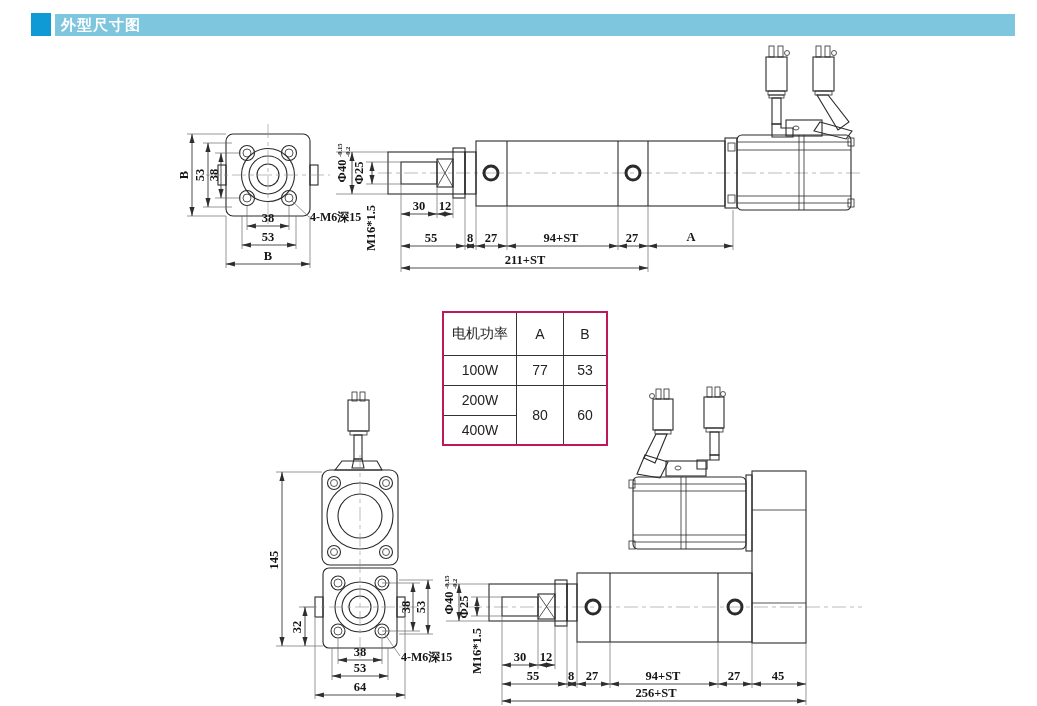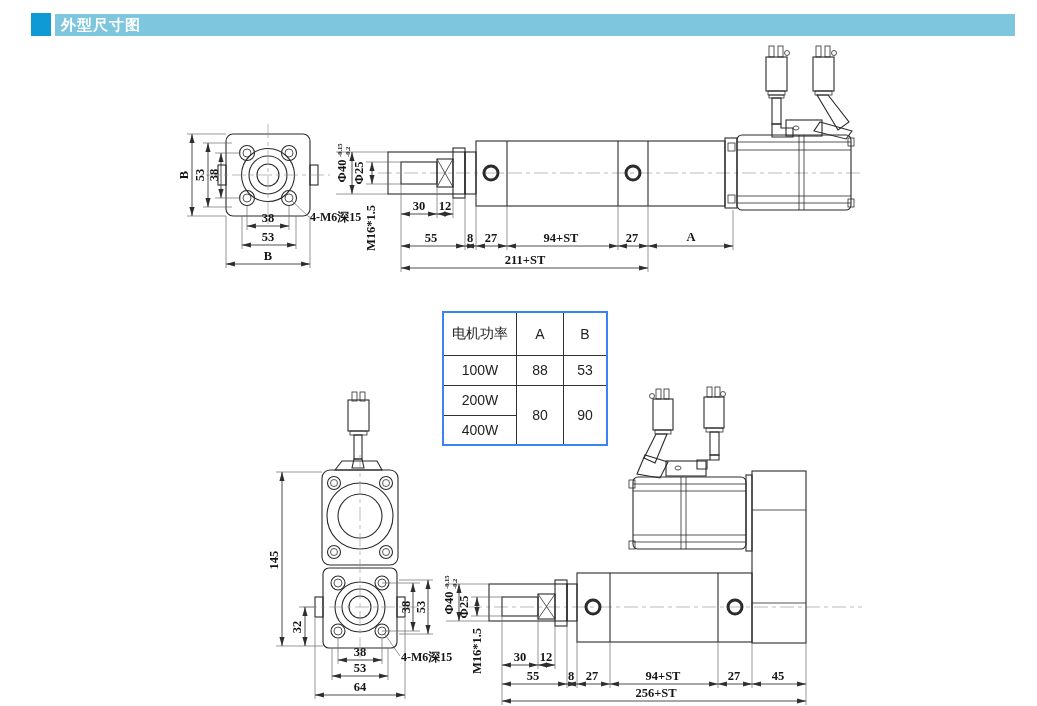--- a/index.html
+++ b/index.html
@@ -19,21 +19,21 @@
   .cl{stroke:#8d8d8d;stroke-width:0.6;stroke-dasharray:14 4 4 4;fill:none;}
   .ring{stroke:#2b2b2b;stroke-width:3;fill:none;}
   .dimtxt{font-family:"Liberation Serif",serif;font-size:12.5px;font-weight:600;fill:#151515;}
   .toltxt{font-family:"Liberation Serif",serif;font-size:6.5px;font-weight:600;fill:#151515;}
   .notetxt{font-family:"Liberation Serif","DejaVu Sans",serif;font-size:12px;font-weight:600;fill:#151515;}
   
   .spec-table{position:absolute;left:442px;top:311px;}
   .spec-table table{border-collapse:collapse;color:#222;background:#fff;}
   .spec-table th,.spec-table td{border:1.3px solid #333;text-align:center;
       font-weight:normal;font-size:14px;padding:0;}
-  .spec-table table{border:2px solid #3b82f6;}
+  .spec-table table{border:2px solid #be185d;}
   .c1{width:72px;} .c2{width:46px;} .c3{width:42px;}
   .rh{height:43px;} .rd{height:30px;}
 </style>
 </head>
 <body>
 
 <div class="hdr-square" style="background: rgb(15, 154, 214);"></div>
 <div class="hdr-banner" style="background: rgb(126, 197, 222);"></div>
 <div class="hdr-title">外型尺寸图</div>
 
@@ -350,26 +350,26 @@
 <div class="spec-table">
   <table>
     <tbody>
         <tr class="rh">
       <th class="c1">电机功率</th>
       <th class="c2">A</th>
       <th class="c3">B</th>
     </tr>
     <tr class="rd">
       <td>100W</td>
-      <td>88</td>
+      <td>77</td>
       <td>53</td>
     </tr>
     <tr class="rd">
       <td>200W</td>
       <td rowspan="2">80</td>
-      <td rowspan="2">90</td>
+      <td rowspan="2">60</td>
     </tr>
     <tr class="rd">
       <td>400W</td>
     </tr>
   </tbody>
     </table>
 </div>
 
 </body></html>

